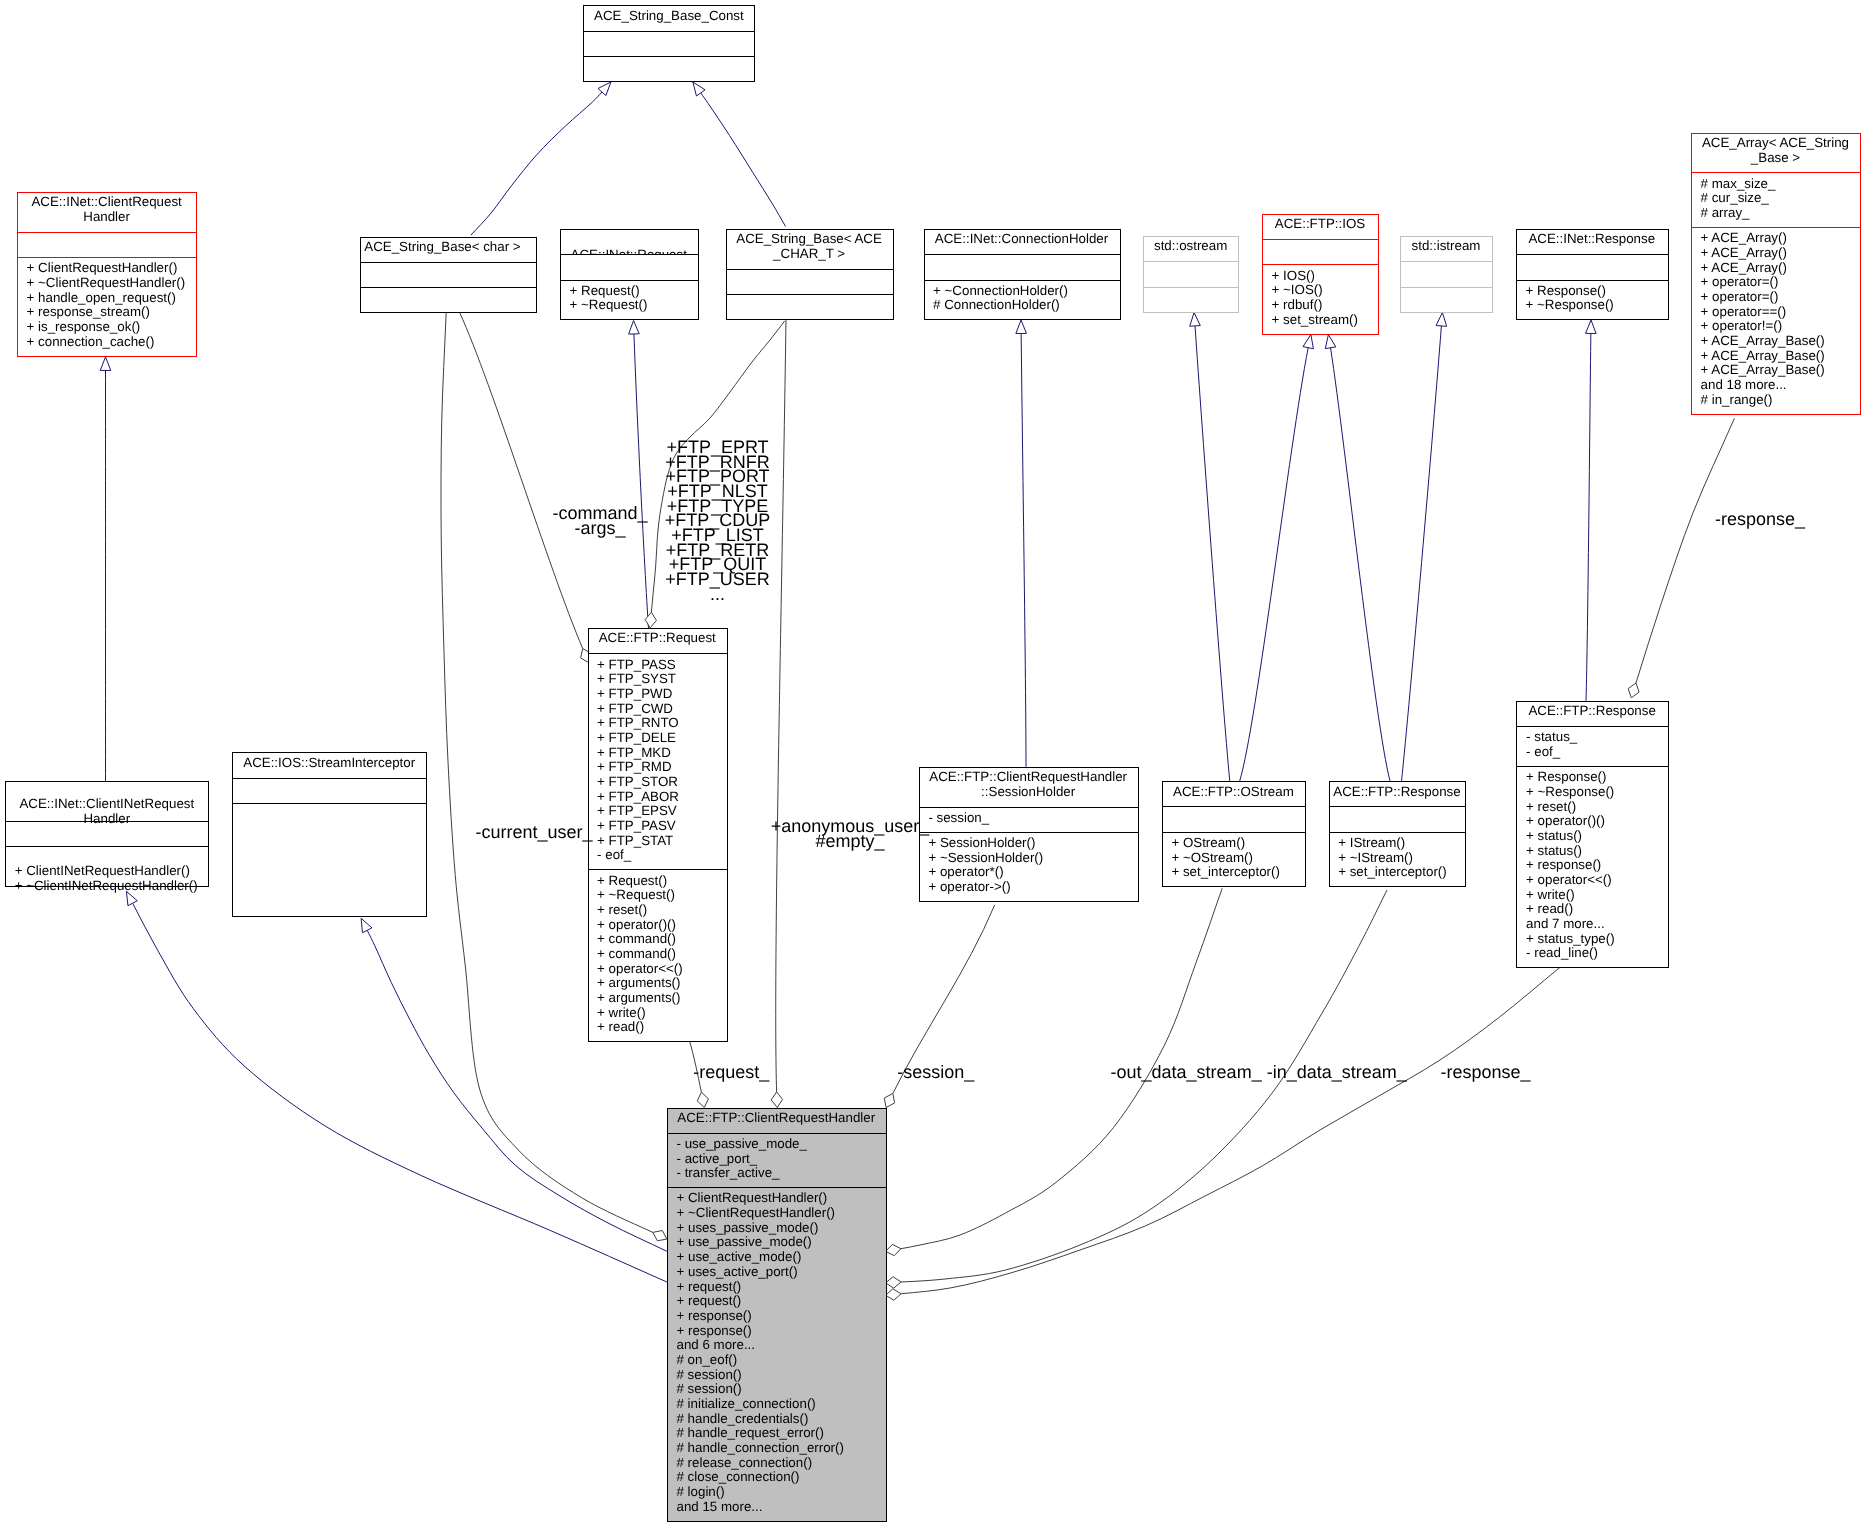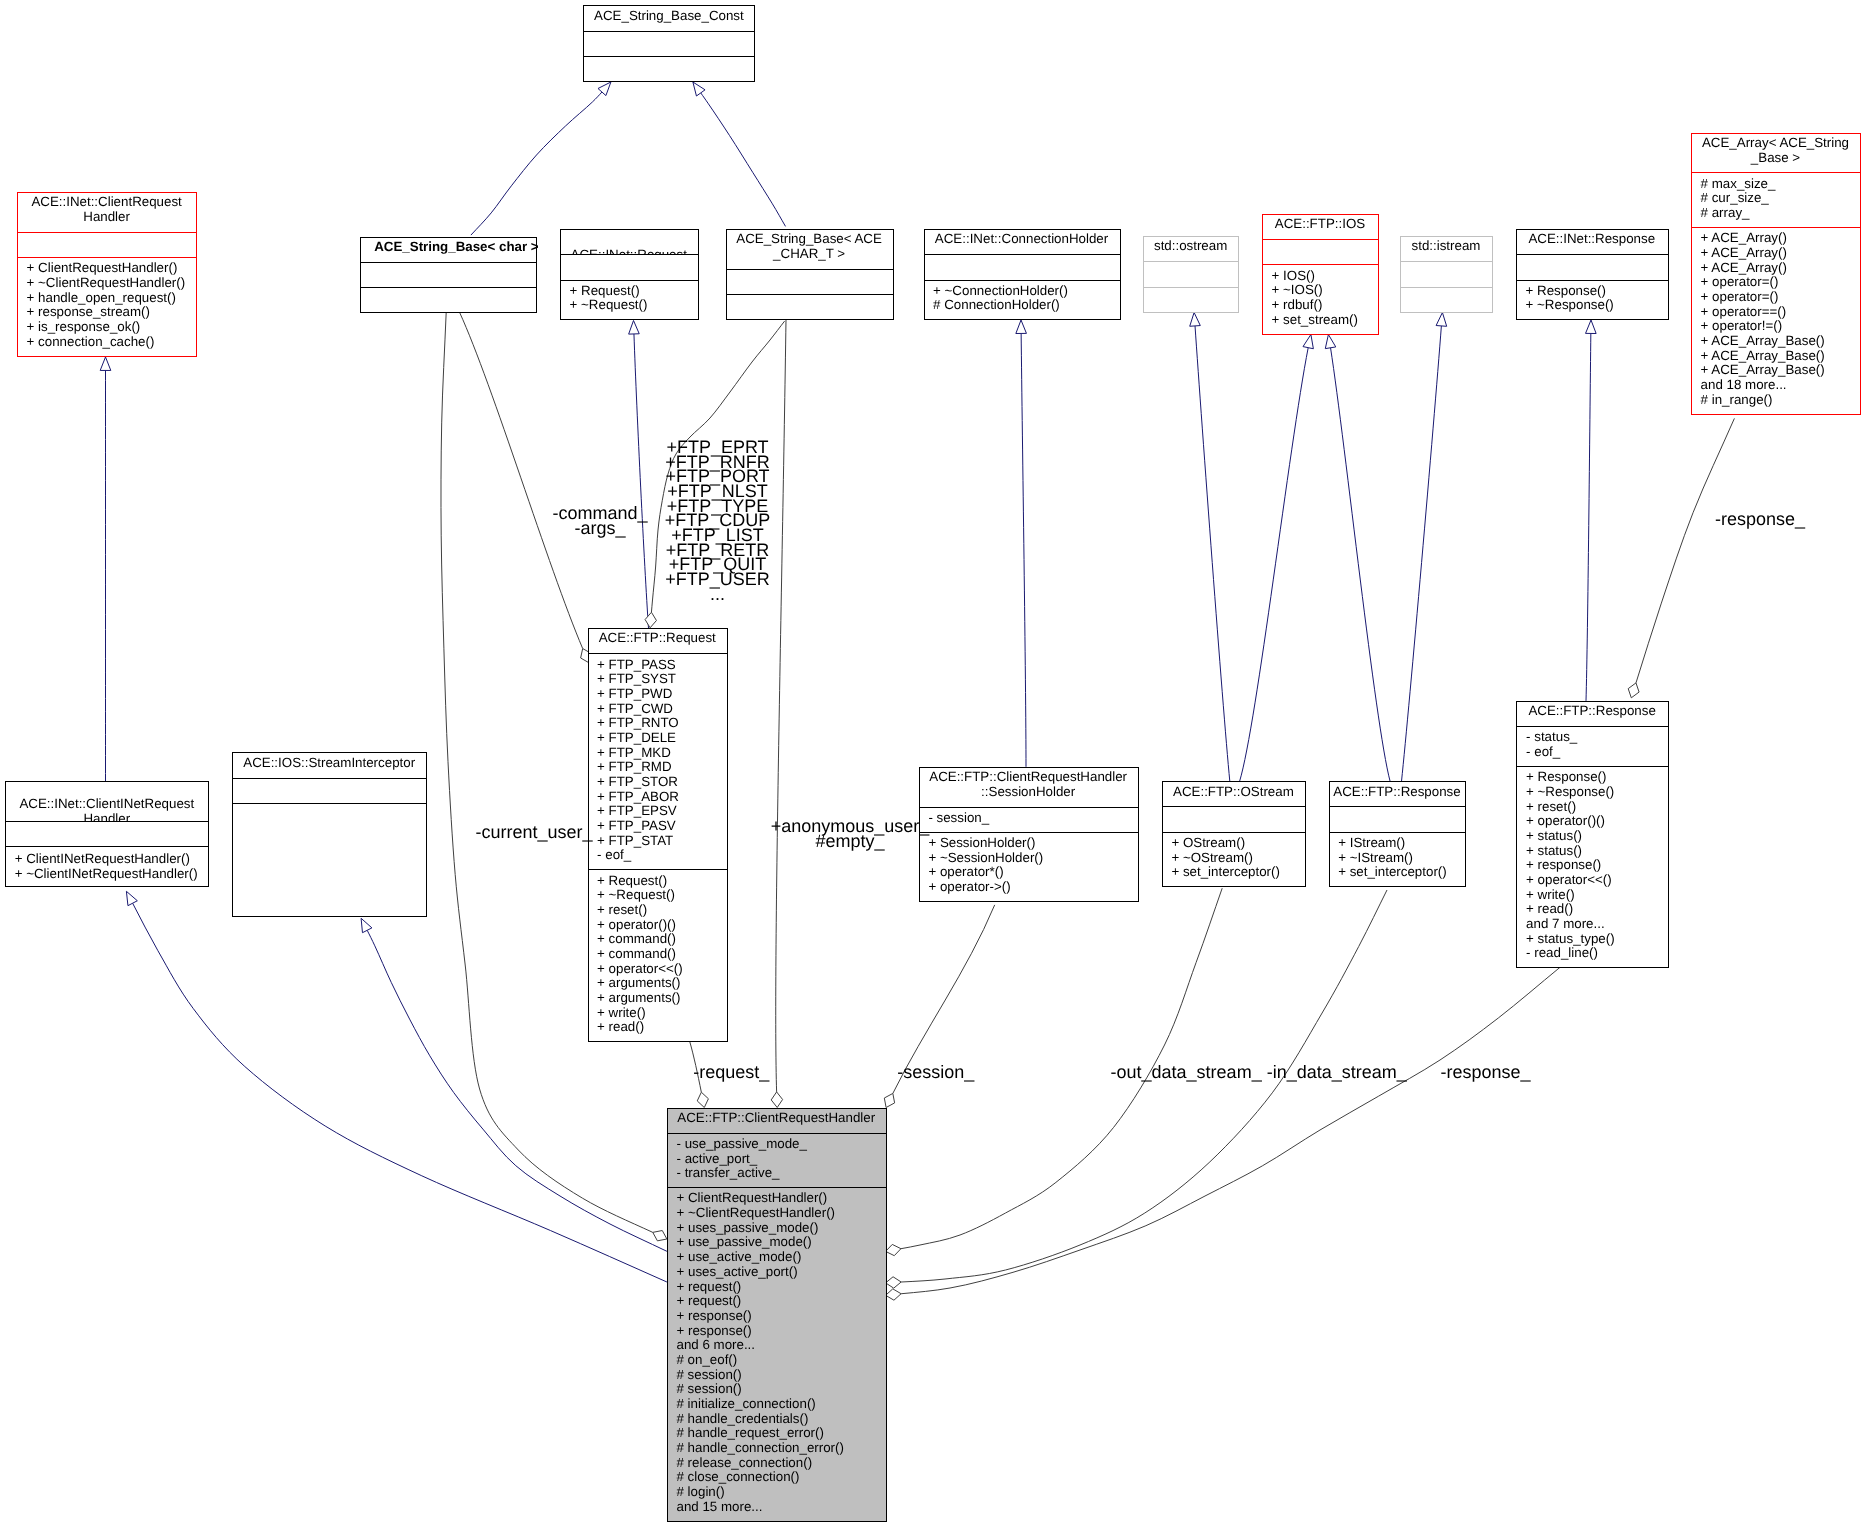--- a/index.html
+++ b/index.html
@@ -221,21 +221,21 @@
 </div>
 <div class="node black" style="left:583.4px;top:5.4px;width:171.0px;height:75.6px;">
  <div class="sec title" style="height:25.20px;padding-top:3.25px;">
   <div class="row">ACE_String_Base_Const</div>
  </div>
  <div class="sec body" style="height:25.20px;padding-top:4.24px;">
  </div>
  <div class="sec body" style="height:25.20px;padding-top:4.24px;">
  </div>
 </div>
-<div class="node black" style="left:368px;top:236.6px;width:176.9px;height:75.6px;font-weight:bold;">
+<div class="node black" style="left:354px;top:236.6px;width:176.9px;height:75.6px;">
  <div class="sec title" style="height:25.20px;padding-top:3.25px;">
   <div class="row">ACE_String_Base&lt; char &gt;</div>
  </div>
  <div class="sec body" style="height:25.20px;padding-top:4.24px;">
  </div>
  <div class="sec body" style="height:25.20px;padding-top:4.24px;">
  </div>
 </div>
 <div class="node black" style="left:560.0px;top:229.2px;width:137.5px;height:90.3px;">
  <div class="sec title" style="height:25.20px;padding-top:19px;">
@@ -364,21 +364,21 @@
   <div class="row">+ command()</div>
   <div class="row">+ command()</div>
   <div class="row">+ operator&lt;&lt;()</div>
   <div class="row">+ arguments()</div>
   <div class="row">+ arguments()</div>
   <div class="row">+ write()</div>
   <div class="row">+ read()</div>
  </div>
 </div>
 <div class="node black" style="left:5.1px;top:781.3px;width:203.4px;height:105.0px;">
- <div class="sec title" style="height:39.88px;padding-top:16px;">
+ <div class="sec title" style="height:39.88px;padding-top:4px;margin-top:12px;">
   <div class="row">ACE::INet::ClientINetRequest</div>
   <div class="row">Handler</div>
  </div>
  <div class="sec body" style="height:25.20px;padding-top:4.24px;">
  </div>
  <div class="sec body" style="height:39.88px;padding-top:6px;">
   <div class="row">+ ClientINetRequestHandler()</div>
   <div class="row">+ ~ClientINetRequestHandler()</div>
  </div>
 </div>

